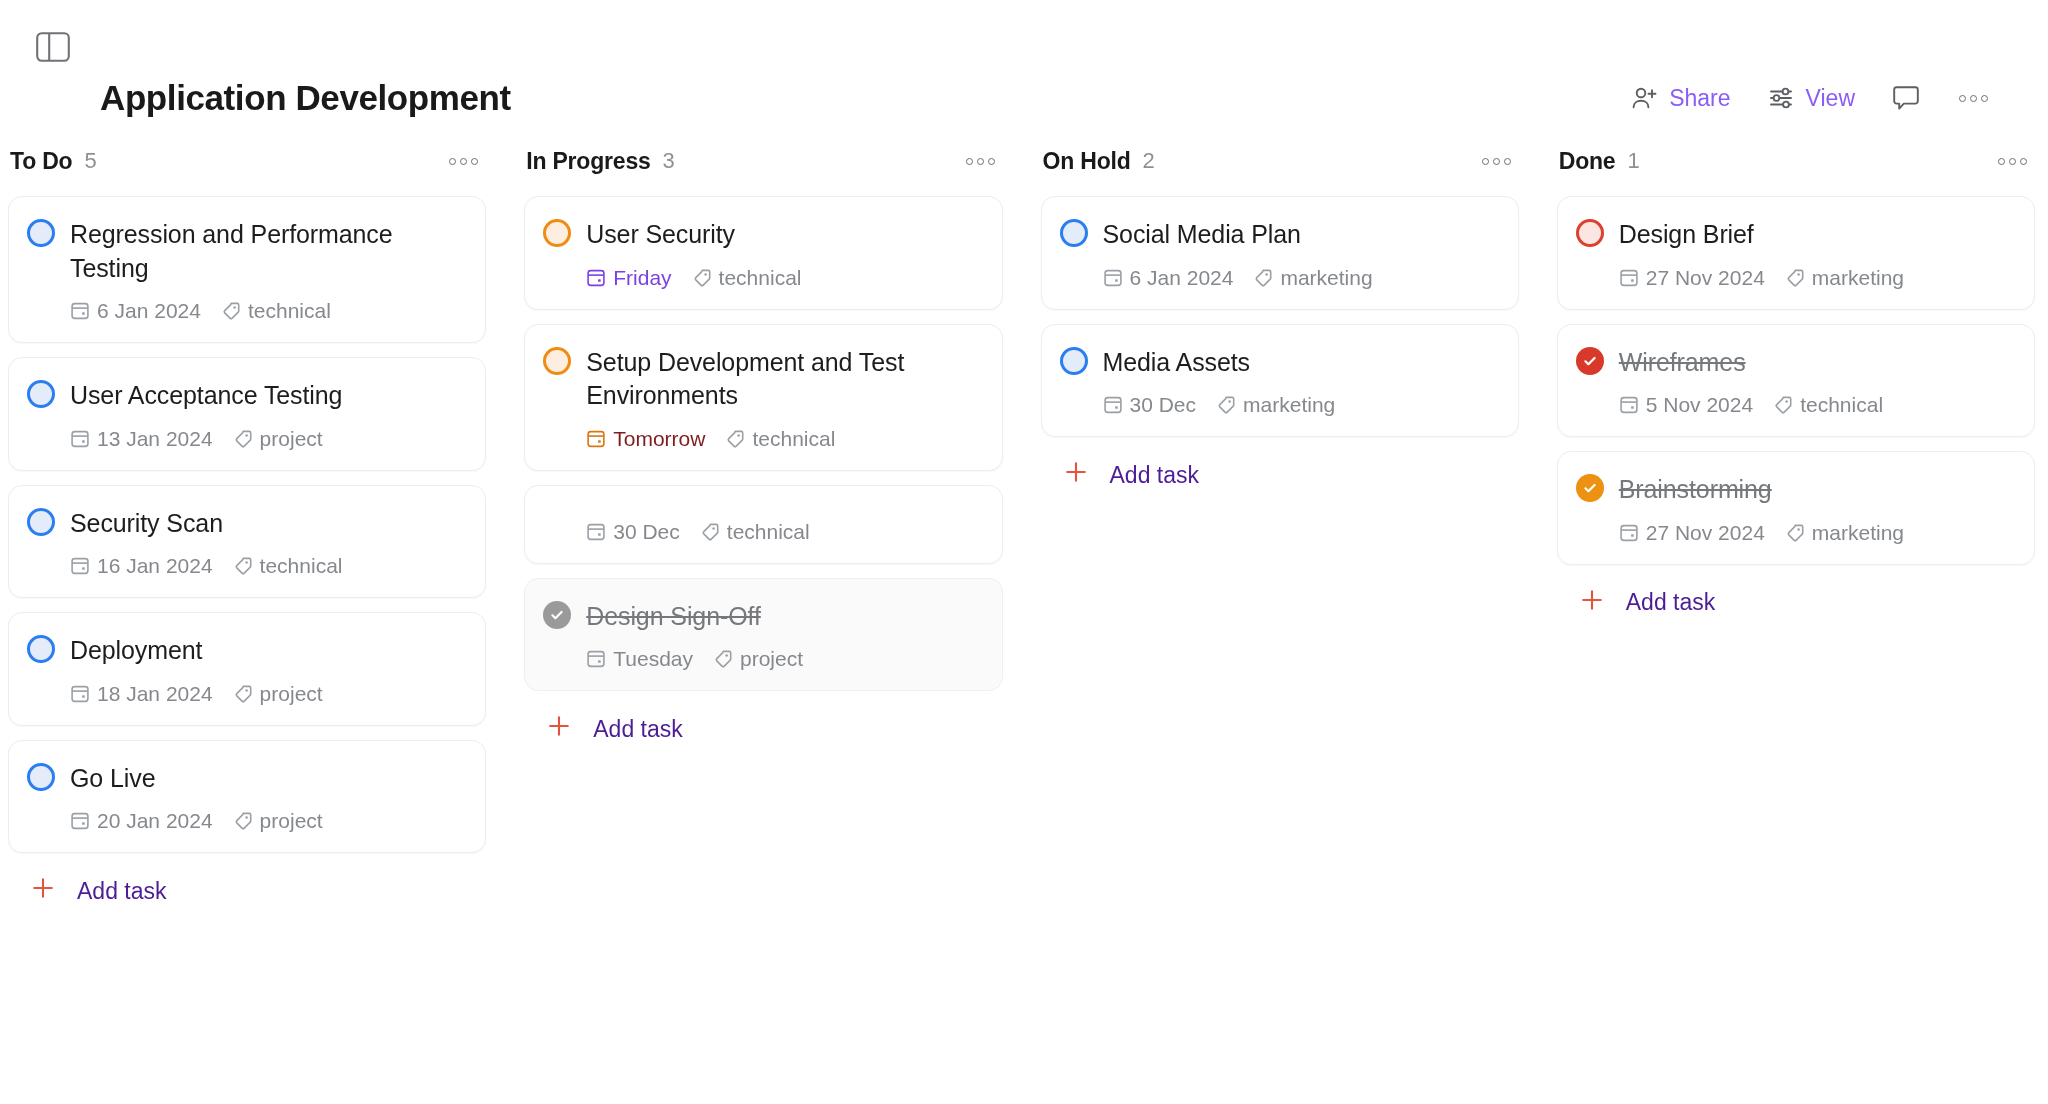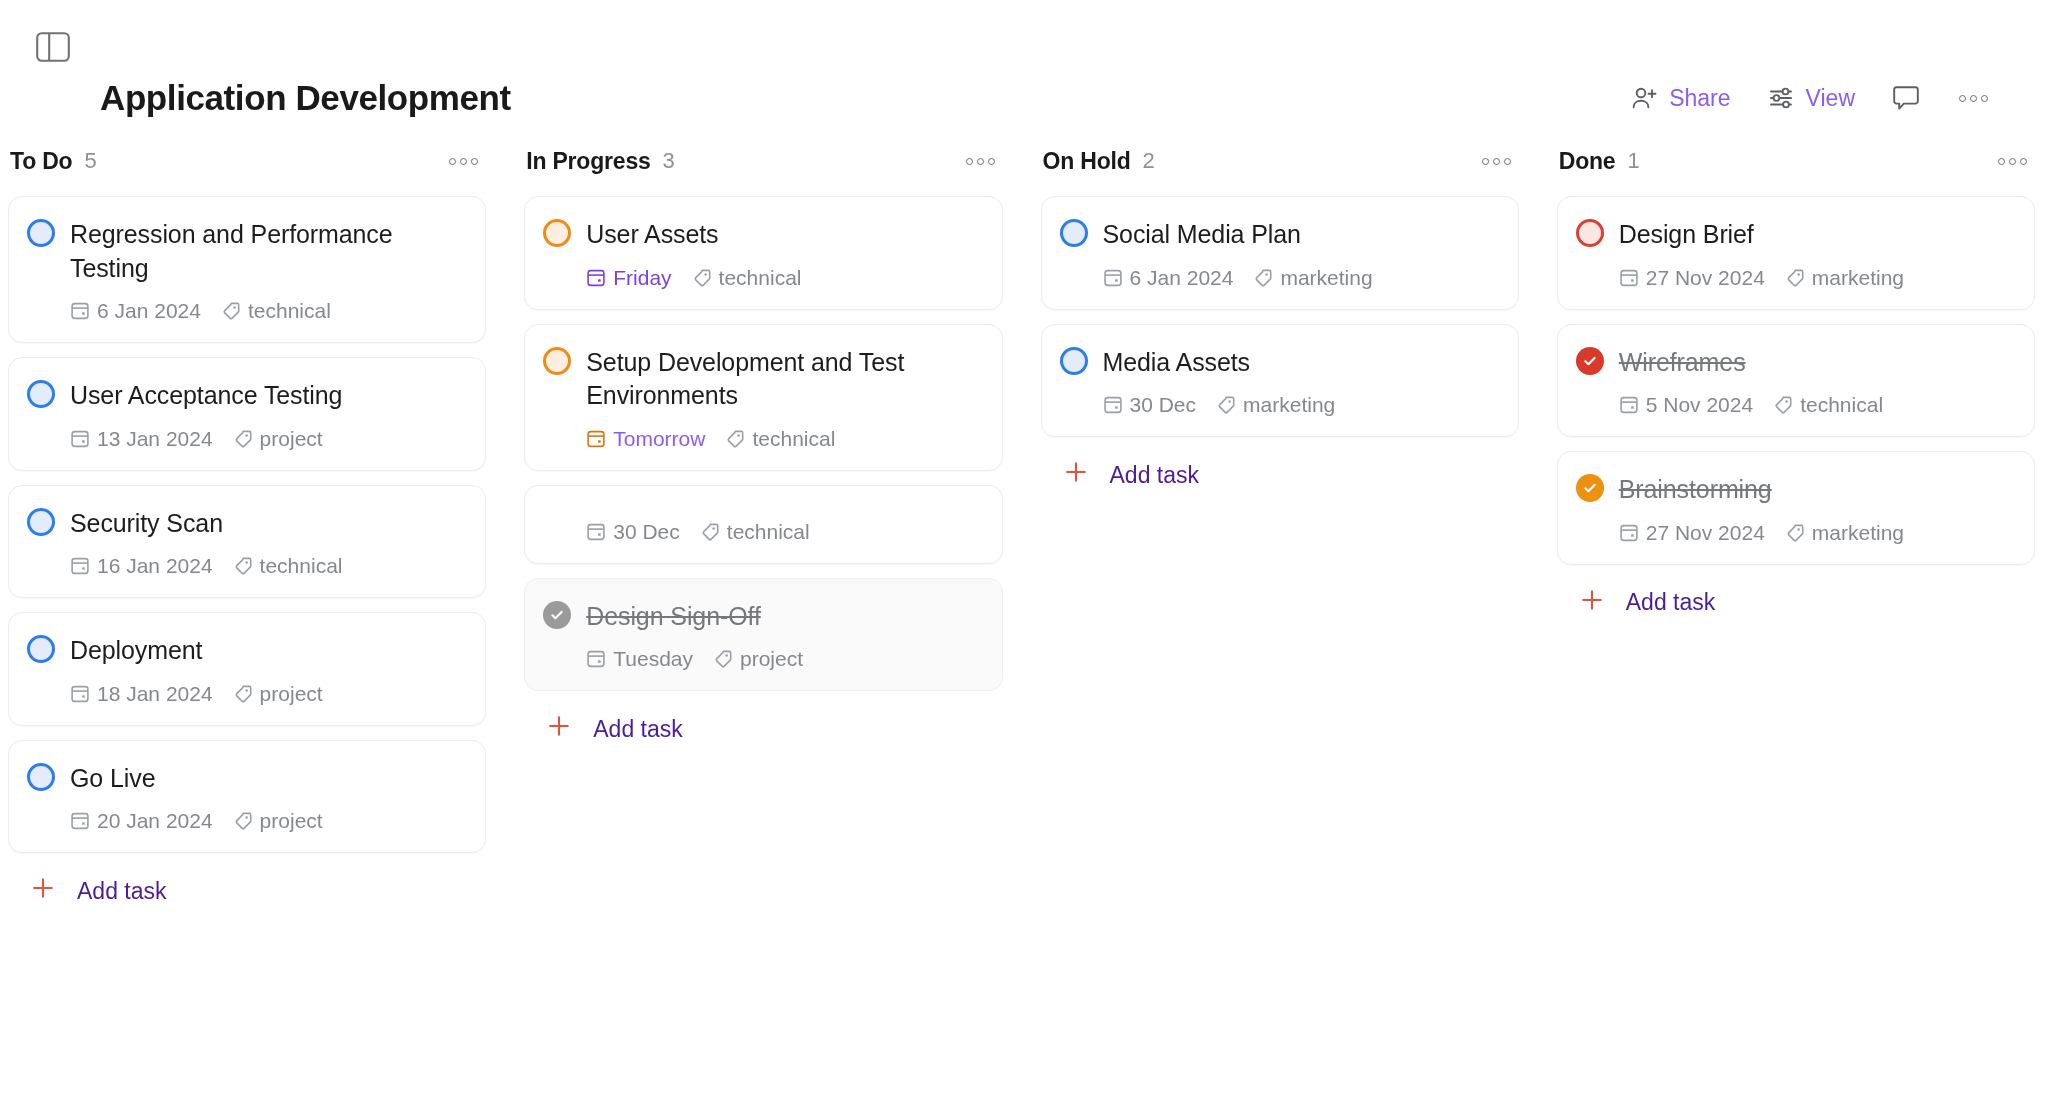--- a/index.html
+++ b/index.html
@@ -153,21 +153,21 @@
   .meta-item {
     display: flex;
     align-items: center;
     gap: 7px;
     font-size: 21px;
     color: #85888d;
     white-space: nowrap;
   }
   .meta-item svg { display: block; flex: 0 0 auto; }
   .meta-item.accent-purple { color: #7c41e0; }
-  .meta-item.accent-orange { color: #8b5cf6; }
+  .meta-item.accent-orange { color: #7f1d1d; }
 
   .add-task {
     display: flex;
     align-items: center;
     gap: 21px;
     margin-top: 22px;
     padding-left: 22px;
     font-size: 23px;
     color: #4c1d95;
     cursor: pointer;
@@ -396,21 +396,21 @@
       <div class="dots-h">
   <i></i>
           <i></i>
           <i></i>
         </div>
     </div>
       <div class="cards">
         <div class="card">
         <div class="card-top">
           <div class="checkbox ring-orange"></div>
-          <div class="card-title">User Assets</div>
+          <div class="card-title">User Security</div>
         </div>
         <div class="meta">
           <span class="meta-item accent-purple">
             <span>
                 <svg width="20" height="20" viewBox="0 0 20 20" fill="none">
   <rect x="2.1" y="2.6" width="15.8" height="14.8" rx="2.6" stroke="#7c41e0" stroke-width="1.6"></rect>
   <line x1="2.1" y1="7.1" x2="17.9" y2="7.1" stroke="#7c41e0" stroke-width="1.6"></line>
   <rect x="12.1" y="11.2" width="2.6" height="2.6" rx="0.6" fill="#7c41e0"></rect>
                 </svg>
               </span>

